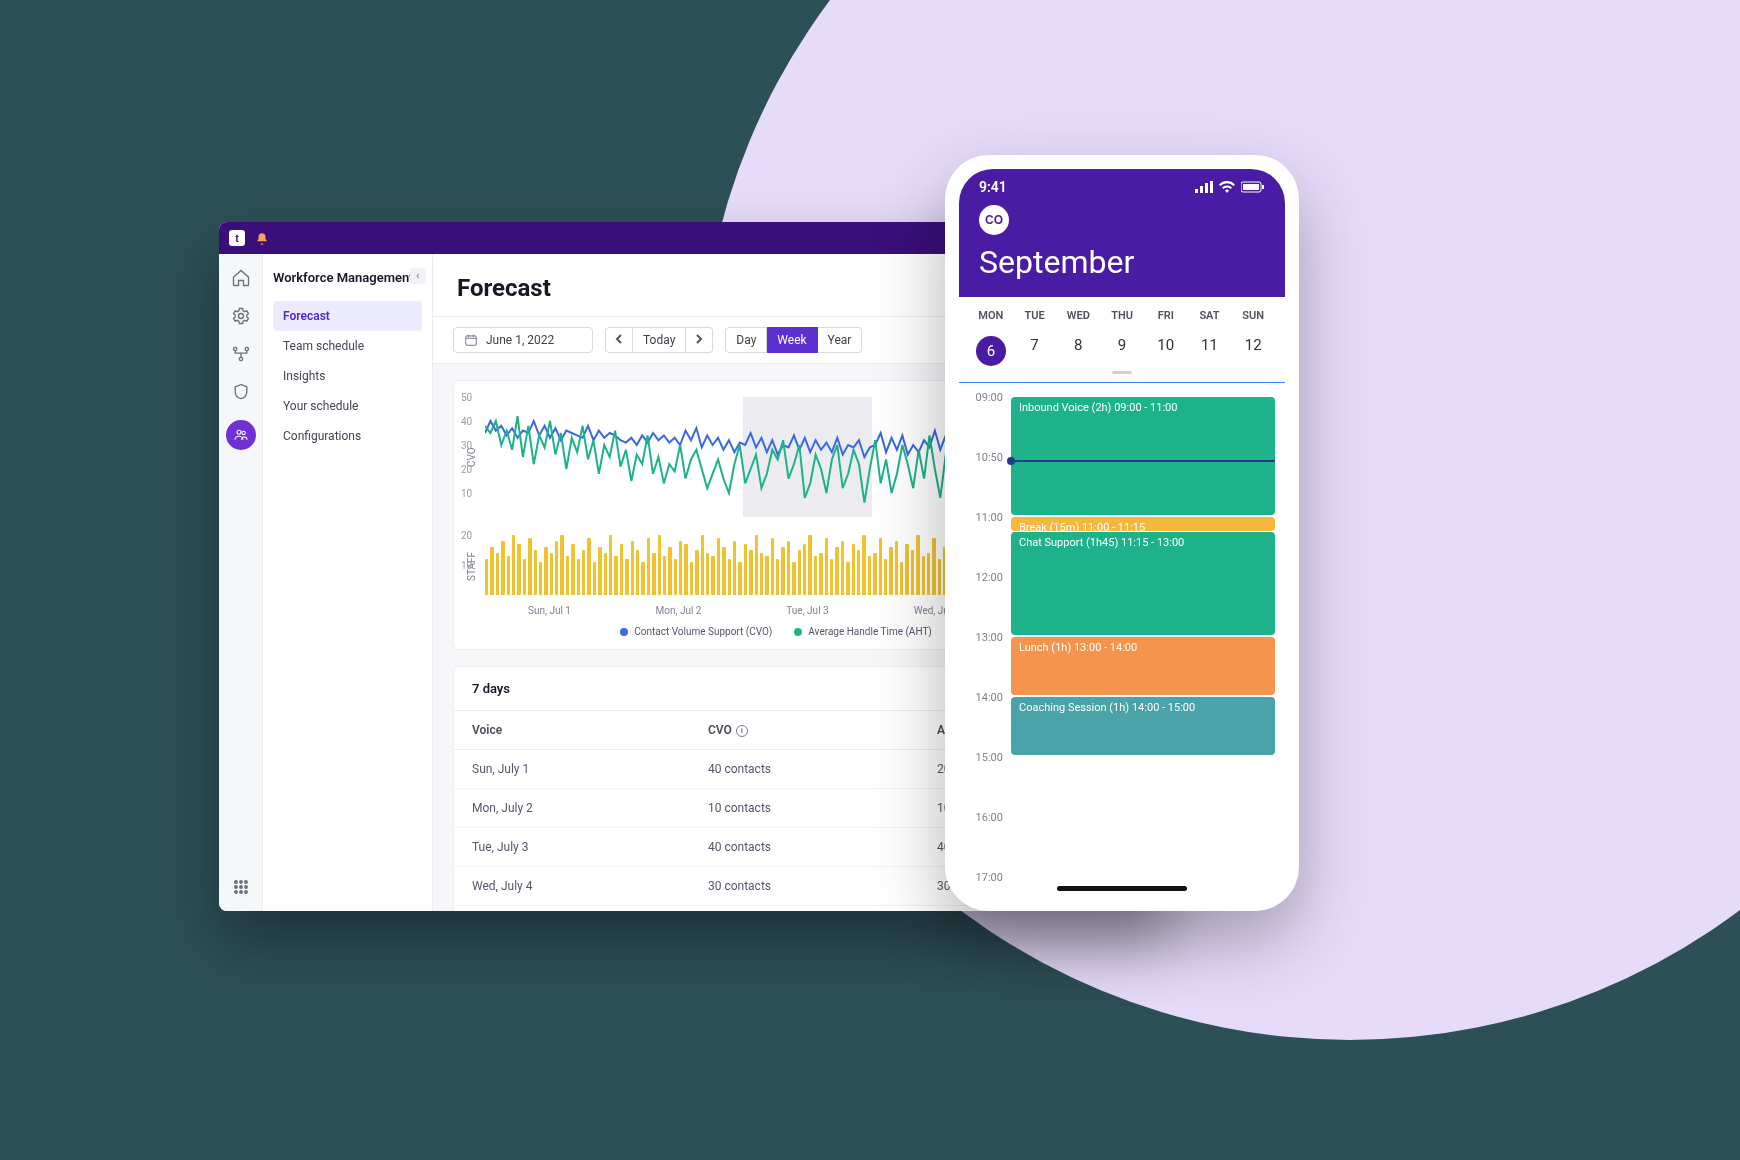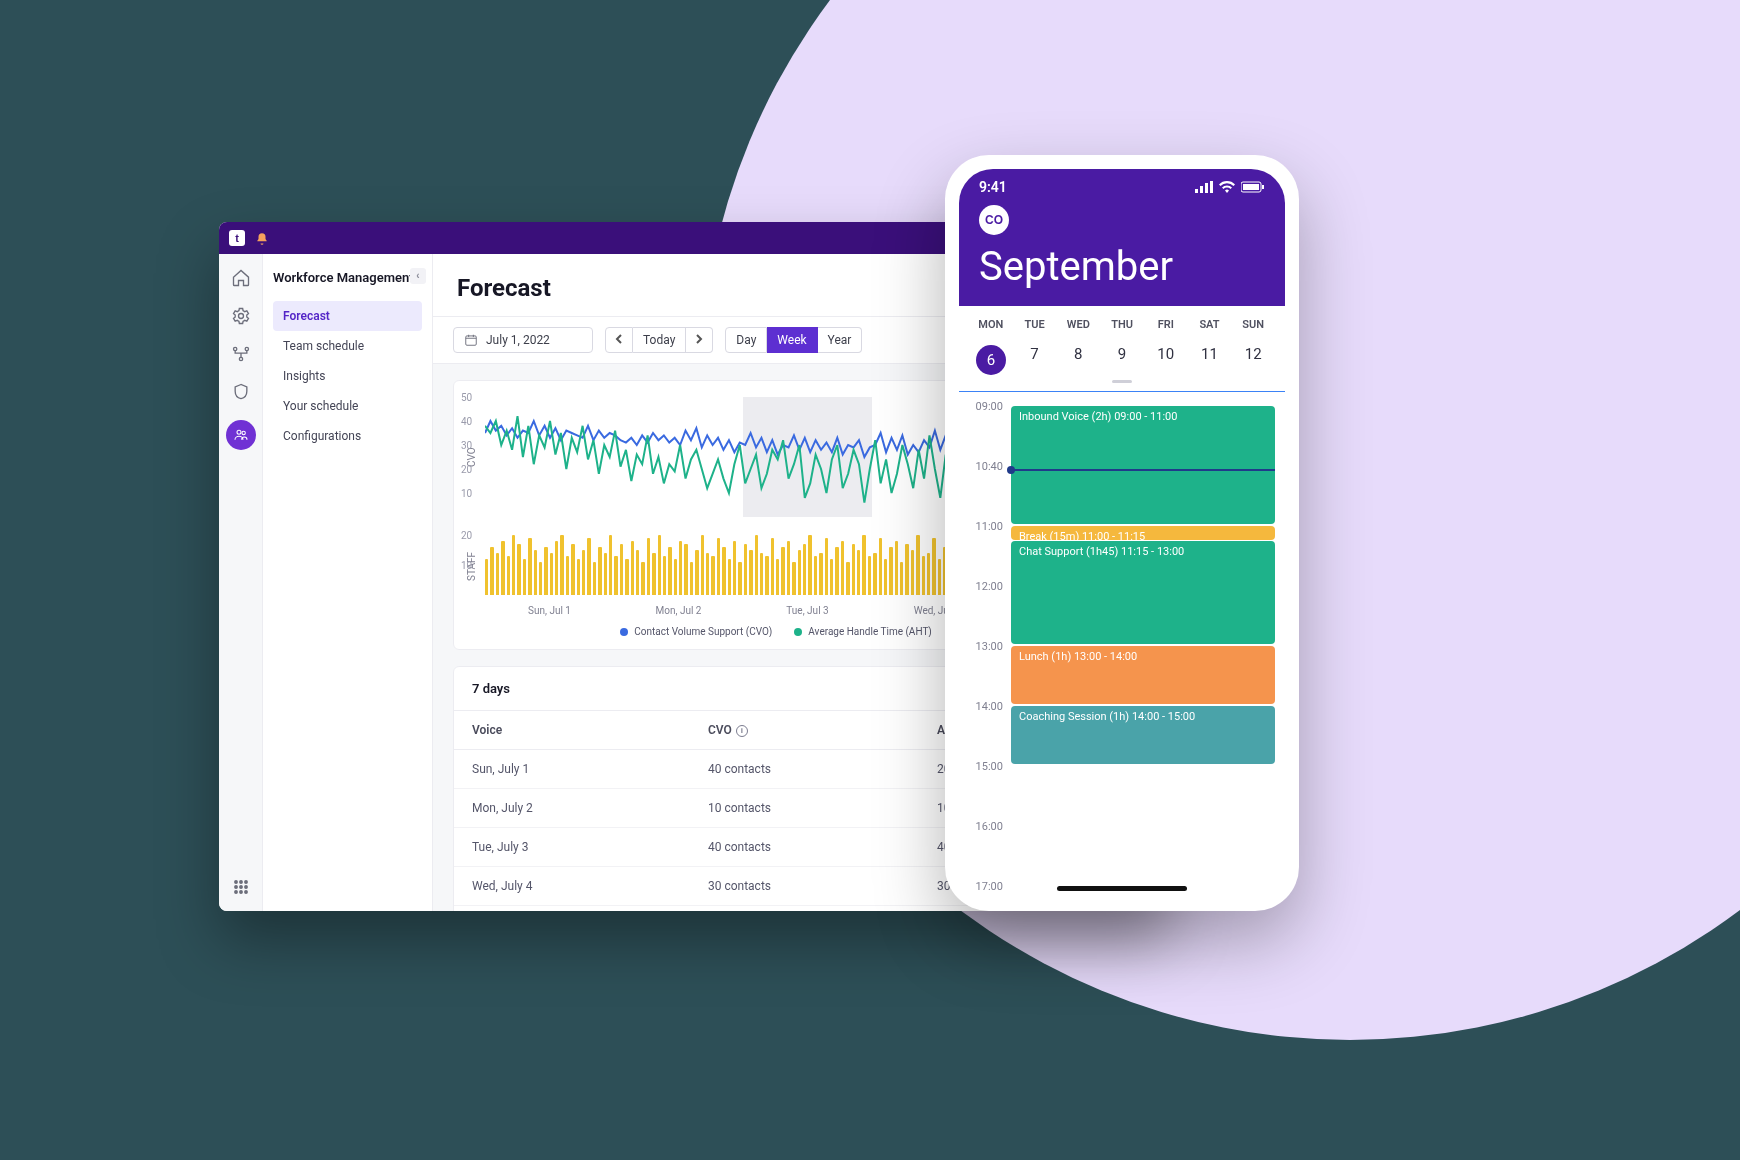--- a/index.html
+++ b/index.html
@@ -101,21 +101,21 @@
               width:130px; height:5px; background:#111; border-radius:3px; }
 
   .ph-top { background:#4a1ba3; color:#fff; }
   .status { display:flex; justify-content:space-between; align-items:center; padding:10px 20px 4px;
             font-size:14px; font-weight:600; }
   .status .right { display:flex; align-items:center; gap:6px; }
   .status .right svg { fill:#fff; }
   .ph-head { padding:6px 20px 16px; }
   .avatar { width:30px; height:30px; border-radius:50%; background:#fff; color:#4a1ba3;
             font:700 12px/30px sans-serif; text-align:center; margin-bottom:8px; }
-  .month { font-size:40px; font-weight:400; }
+  .month { font-size:32px; font-weight:400; }
 
   .weekbar { background:#fff; padding:12px 10px 10px; border-bottom:1px solid #3b82f6; }
   .dow { display:flex; font-size:11px; font-weight:600; color:#505160; }
   .dow span { flex:1; text-align:center; }
   .dates { display:flex; margin-top:8px; }
   .dates .d { flex:1; text-align:center; font-size:15px; color:#303141; cursor:pointer; padding:6px 0; position:relative; }
   .dates .d.sel span { display:inline-block; width:30px; height:30px; line-height:30px; border-radius:50%;
                        background:#4a1ba3; color:#fff; }
   .dates .d.today::after { content:""; position:absolute; bottom:-2px; left:50%; transform:translateX(-50%);
                            width:20px; height:3px; background:#cfcfd8; border-radius:2px; }
@@ -204,21 +204,21 @@
 
     <div class="main">
       <h1>Forecast</h1>
 
       <div class="toolbar">
         <div class="date-pill">
           <svg viewBox="0 0 24 24">
               <rect x="3" y="5" width="18" height="16" rx="2"></rect>
               <path d="M3 9h18M8 3v4M16 3v4"></path>
             </svg>
-          <span>July 1, 2022</span>
+          <span>June 1, 2022</span>
         </div>
         <div class="btngrp">
           <button class="btn icon"><svg viewBox="0 0 10 10">
                 <path d="M7 1 3 5l4 4"></path>
               </svg></button>
           <button class="btn">Today</button>
           <button class="btn icon"><svg viewBox="0 0 10 10">
                 <path d="M3 1l4 4-4 4"></path>
               </svg></button>
         </div>
@@ -479,21 +479,21 @@
           <div class="d today"><span>9</span></div>
           <div class="d"><span>10</span></div>
           <div class="d"><span>11</span></div>
           <div class="d"><span>12</span></div>
         </div>
     </div>
 
     <div class="agenda">
       <div class="hours" id="hours" style="top: 14px;">
           <div>09:00</div>
-          <div>10:40</div>
+          <div>10:50</div>
           <div>11:00</div>
           <div>12:00</div>
           <div>13:00</div>
           <div>14:00</div>
           <div>15:00</div>
           <div>16:00</div>
           <div>17:00</div>
         </div>
       <div class="events" id="events" style="top: 14px;">
           <div class="evt teal" style="top: 0px; height: 118px;">Inbound Voice (2h) 09:00 - 11:00</div>

